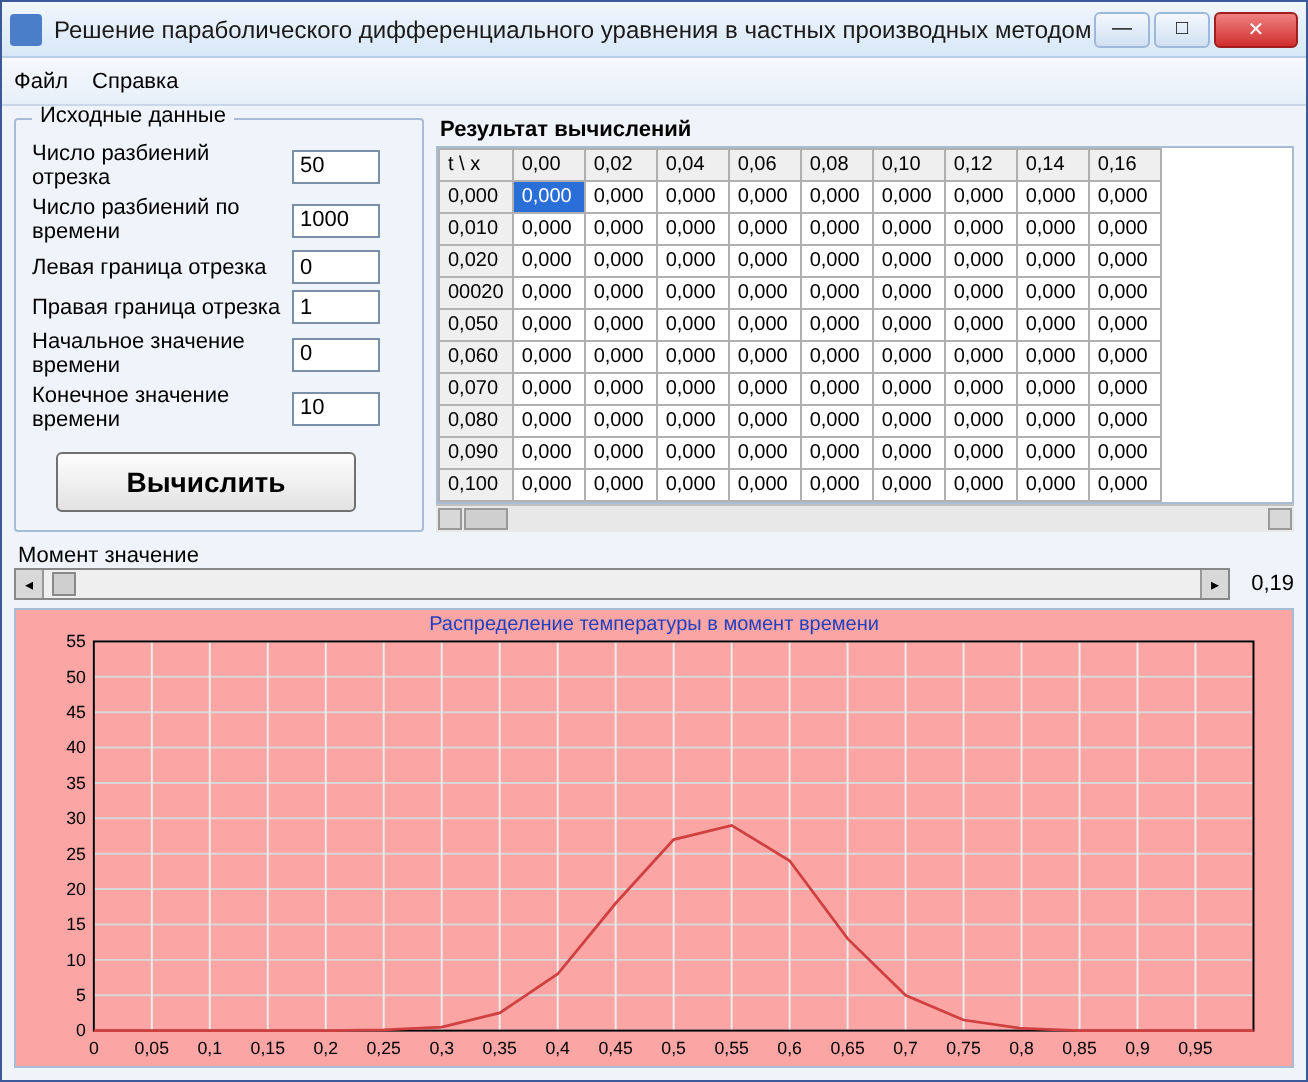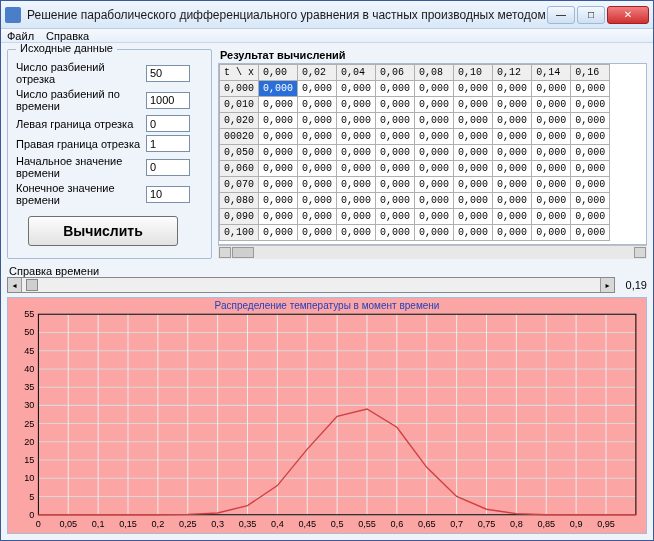--- a/index.html
+++ b/index.html
@@ -49,21 +49,21 @@
     font-size: 10px;
     cursor: pointer;
   }
   .winbtn.close {
     background: linear-gradient(to bottom, #f08080, #d03030);
     color: #fff;
     border-color: #a02020;
     width: 42px;
   }
   .menubar {
-    height: 14px;
+    height: 24px;
     background: linear-gradient(to bottom, #f6f9fd, #e6eff9);
     display: flex;
     align-items: center;
     padding: 5px 6px;
     gap: 12px;
     border-bottom: 1px solid #c8d8ea;
   }
   .menubar span { cursor: pointer; }
   .client {
     flex: 1;
@@ -130,21 +130,20 @@
   .result-label {
     font-weight: bold;
     font-size: 11px;
     padding: 0 0 2px 2px;
   }
   .table-wrap {
     flex: 1;
     overflow: auto;
     border: 1px solid #a8bcd4;
     background: #fff;
-    font-family: Liberation Mono, monospace;
   }
   table {
     border-collapse: collapse;
     font-size: 10px;
   }
   th, td {
     border: 1px solid #b0b0b0;
     padding: 1px 4px;
     text-align: left;
     min-width: 36px;
@@ -432,21 +431,21 @@
         </div>
         <div class="hscroll-hint">
           <div class="arrow l"></div>
           <div class="thumb"></div>
           <div class="arrow r"></div>
         </div>
       </div>
     </div>
 
     <div class="slider-row">
-      <div class="slider-label">Справка времени</div>
+      <div class="slider-label">Момент значение</div>
       <div class="slider-ctrl">
         <div class="slider-track">
           <div class="sarrow">◂</div>
           <div class="sthumb"></div>
           <div class="sarrow r">▸</div>
         </div>
         <div class="slider-val">0,19</div>
       </div>
     </div>
 

